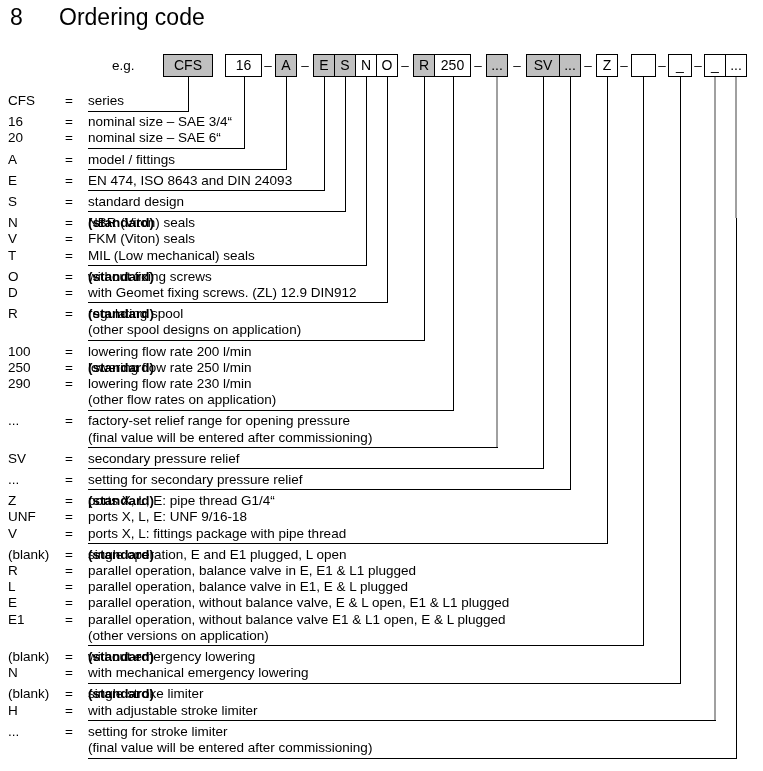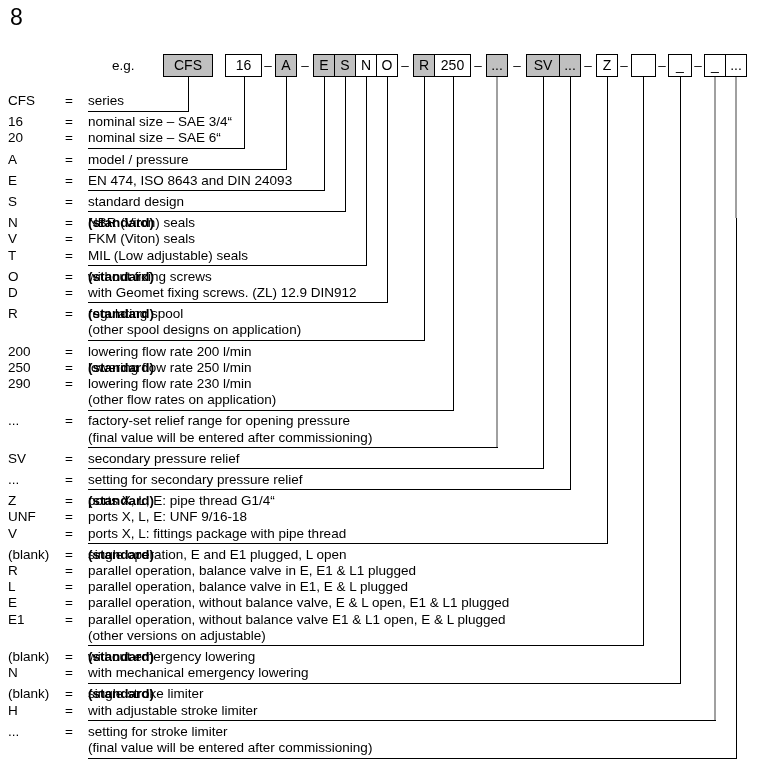--- a/index.html
+++ b/index.html
@@ -24,20 +24,21 @@
   .ldesc b{font-weight:bold;}
   .ul{position:absolute;height:1px;background:#000;}
   .vl{position:absolute;width:1px;background:#000;}
   .vl.gray{width:2px;background:#a0a0a0;}
 </style>
 </head>
 <body>
 
 <div id="page">
   <div class="hnum">8</div>
+  <div class="htitle">Ordering code</div>
   <div class="eg">e.g.</div>
   <div id="code-row">
       <div class="box-group" style="left: 163px;">
         <div class="box-cell gray" style="width: 50px;">CFS</div>
       </div>
       <div class="box-group" style="left: 225px;">
         <div class="box-cell" style="width: 37px;">16</div>
       </div>
       <div class="box-group" style="left: 275px;">
         <div class="box-cell gray" style="width: 22px;">A</div>
@@ -101,21 +102,21 @@
         <span class="lcode">20</span>
         <span class="leq">=</span>
         <span class="ldesc">
           <span>nominal size – SAE 6“</span>
         </span>
       </div>
       <div class="lrow" style="top: 152px;">
         <span class="lcode">A</span>
         <span class="leq">=</span>
         <span class="ldesc">
-          <span>model / pressure</span>
+          <span>model / fittings</span>
         </span>
       </div>
       <div class="lrow" style="top: 173px;">
         <span class="lcode">E</span>
         <span class="leq">=</span>
         <span class="ldesc">
           <span>EN 474, ISO 8643 and DIN 24093</span>
         </span>
       </div>
       <div class="lrow" style="top: 194px;">
@@ -134,21 +135,21 @@
         <span class="lcode">V</span>
         <span class="leq">=</span>
         <span class="ldesc">
           <span>FKM (Viton) seals</span>
         </span>
       </div>
       <div class="lrow" style="top: 248px;">
         <span class="lcode">T</span>
         <span class="leq">=</span>
         <span class="ldesc">
-          <span>MIL (Low adjustable) seals</span>
+          <span>MIL (Low mechanical) seals</span>
         </span>
       </div>
       <div class="lrow" style="top: 269px;">
         <span class="lcode">O</span>
         <span class="leq">=</span>
         <span class="ldesc"><span>without fixing screws </span><b>(standard)</b></span>
       </div>
       <div class="lrow" style="top: 285px;">
         <span class="lcode">D</span>
         <span class="leq">=</span>
@@ -158,21 +159,21 @@
       </div>
       <div class="lrow" style="top: 306px;">
         <span class="lcode">R</span>
         <span class="leq">=</span>
         <span class="ldesc"><span>regulating spool </span><b>(standard)</b></span>
       </div>
       <div class="lrow" style="top: 322px;">
         <span class="ldesc">(other spool designs on application)</span>
       </div>
       <div class="lrow" style="top: 344px;">
-        <span class="lcode">200</span>
+        <span class="lcode">100</span>
         <span class="leq">=</span>
         <span class="ldesc">
           <span>lowering flow rate 200 l/min</span>
         </span>
       </div>
       <div class="lrow" style="top: 360px;">
         <span class="lcode">250</span>
         <span class="leq">=</span>
         <span class="ldesc"><span>lowering flow rate 250 l/min </span><b>(standard)</b></span>
       </div>
@@ -256,21 +257,21 @@
         </span>
       </div>
       <div class="lrow" style="top: 612px; text-align: center;">
         <span class="lcode">E1</span>
         <span class="leq">=</span>
         <span class="ldesc">
           <span>parallel operation, without balance valve E1 &amp; L1 open, E &amp; L plugged</span>
         </span>
       </div>
       <div class="lrow" style="top: 628px;">
-        <span class="ldesc">(other versions on adjustable)</span>
+        <span class="ldesc">(other versions on application)</span>
       </div>
       <div class="lrow" style="top: 649px;">
         <span class="lcode">(blank)</span>
         <span class="leq">=</span>
         <span class="ldesc"><span>without emergency lowering </span><b>(standard)</b></span>
       </div>
       <div class="lrow" style="top: 665px;">
         <span class="lcode">N</span>
         <span class="leq">=</span>
         <span class="ldesc">

